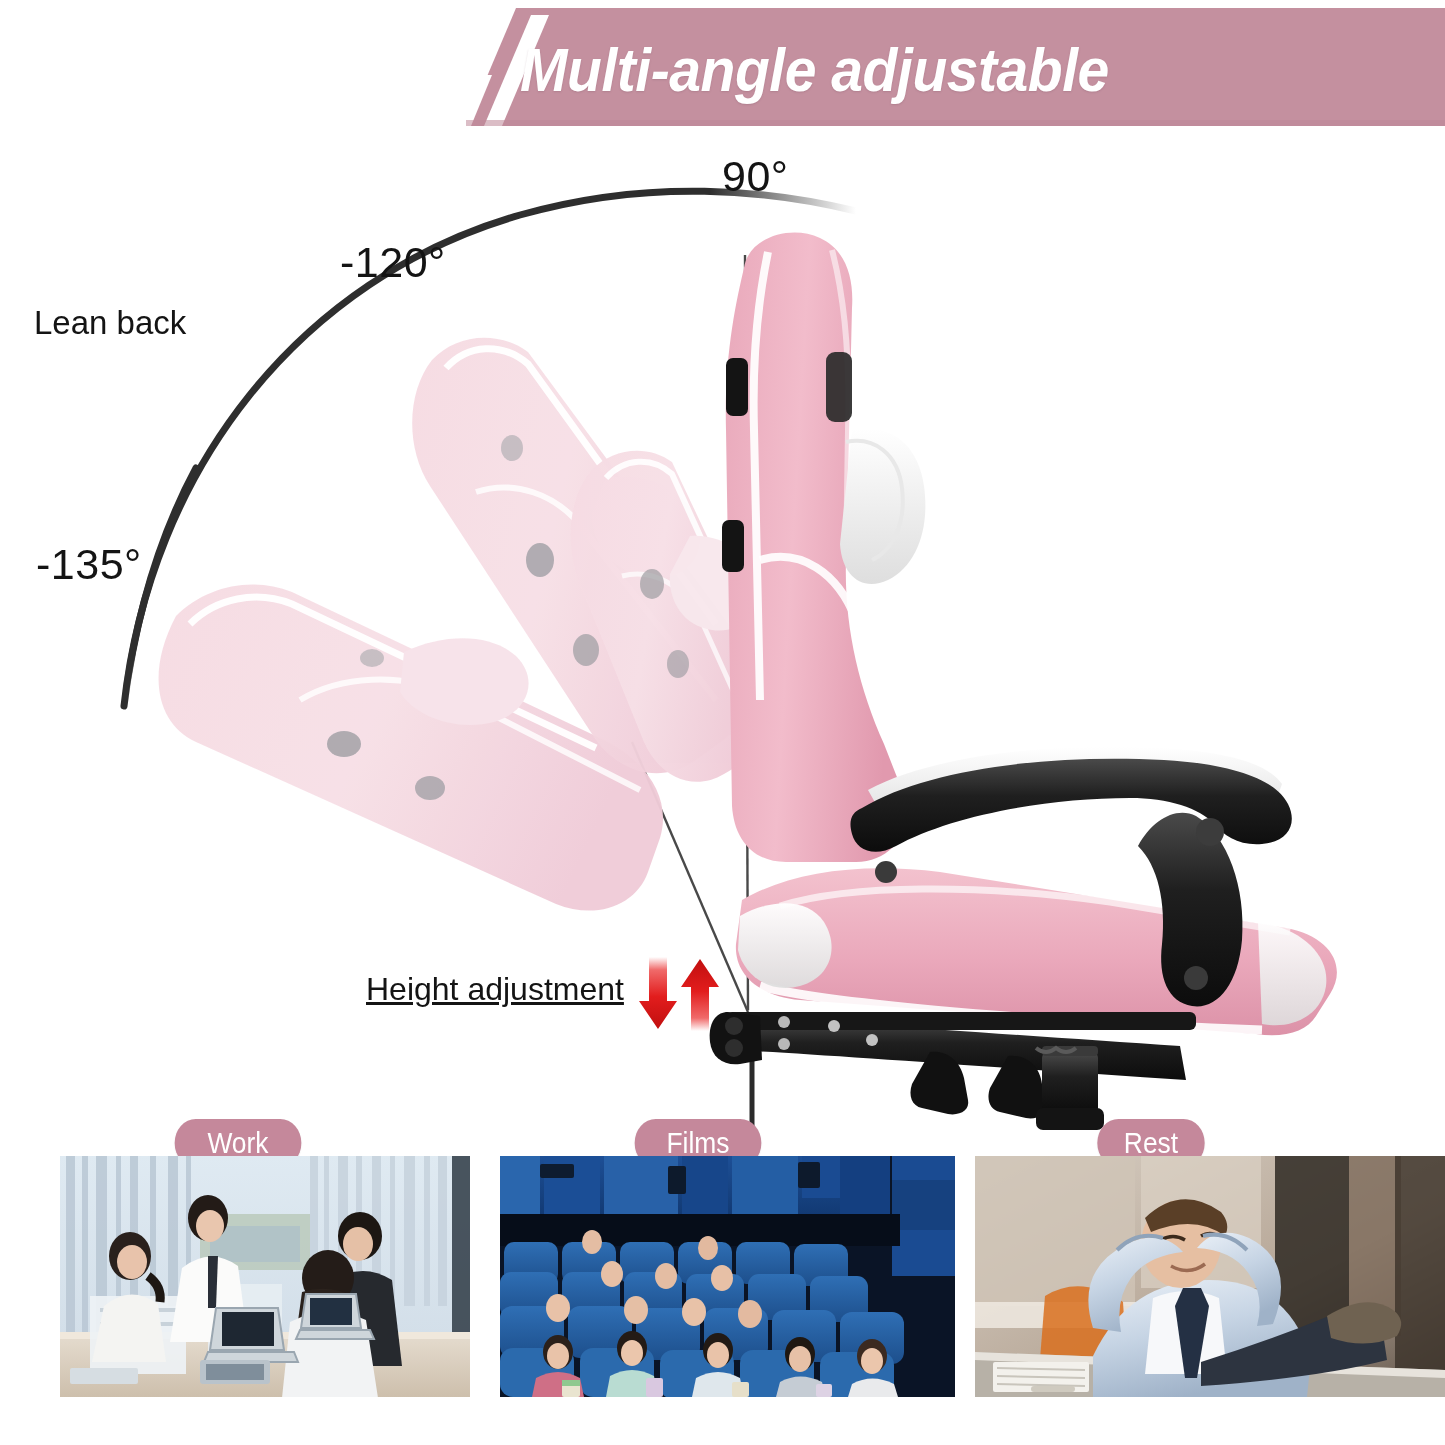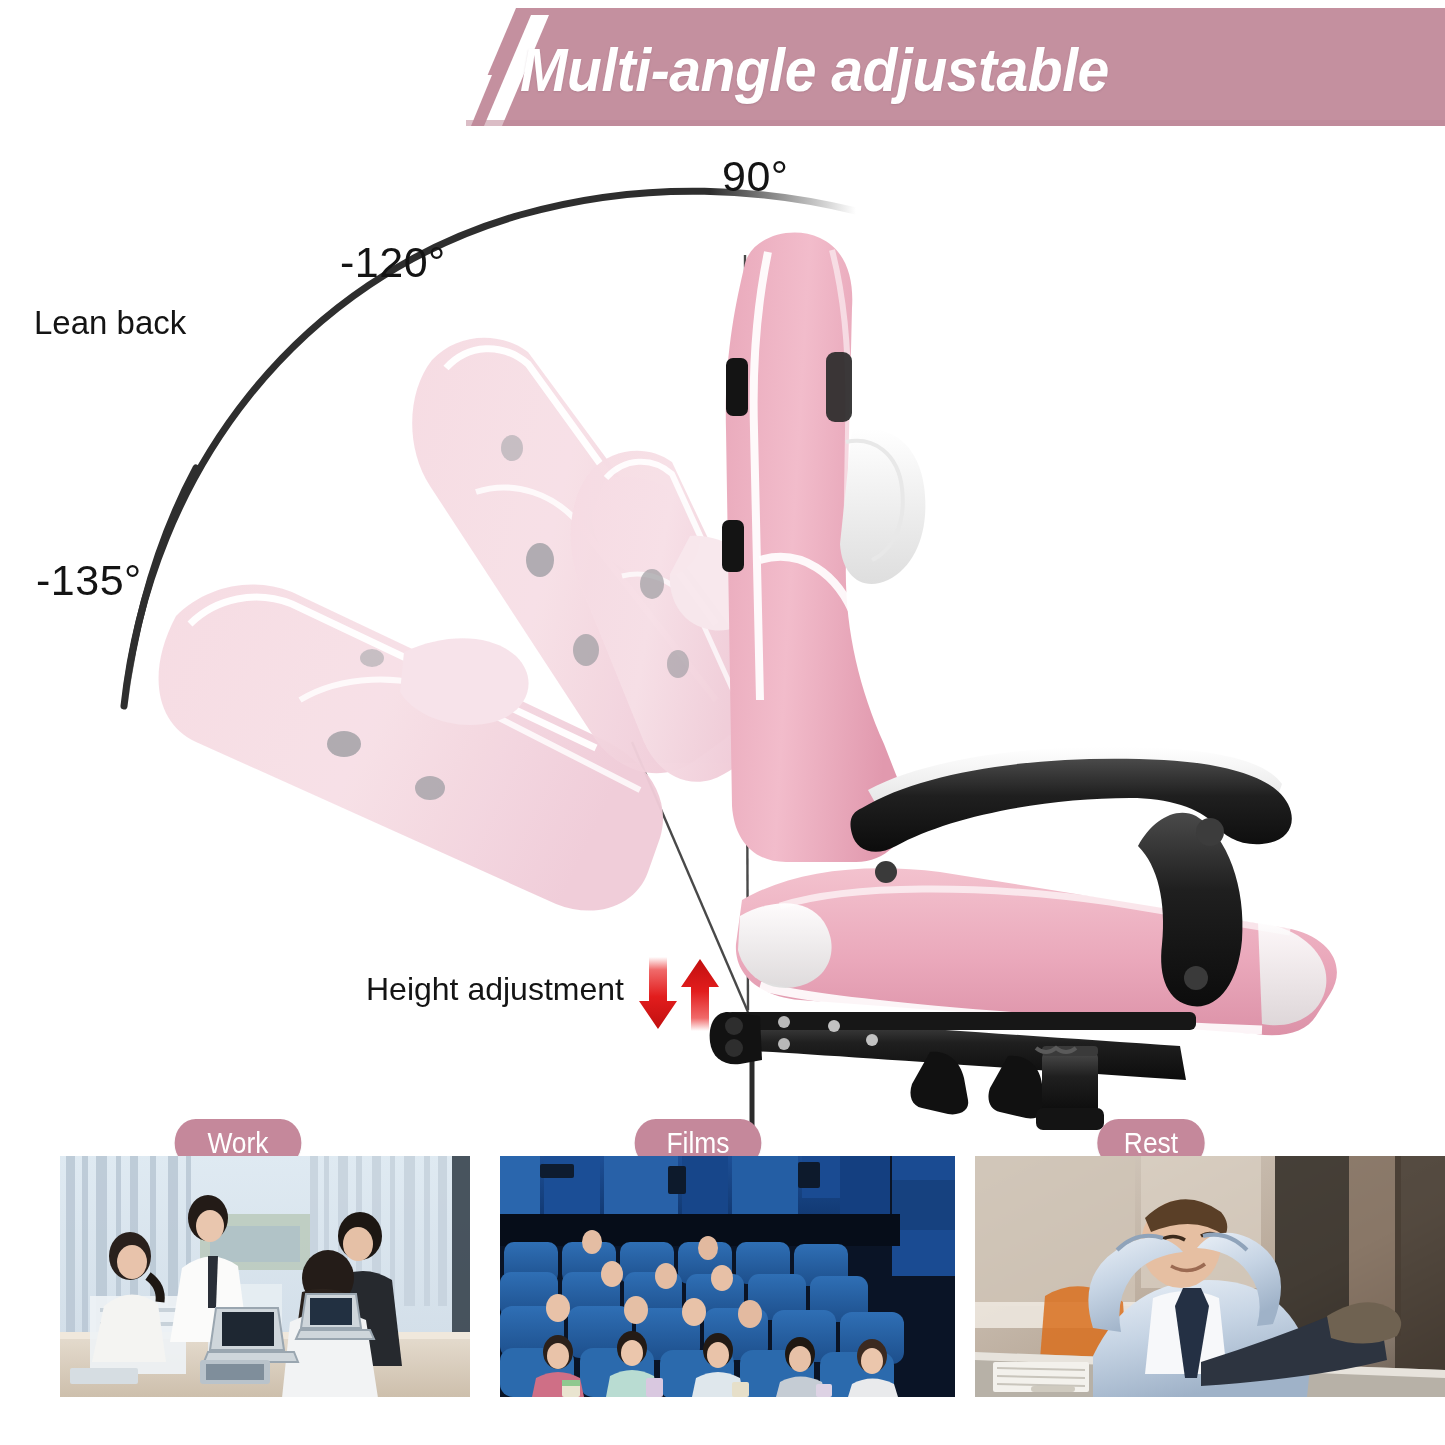--- a/index.html
+++ b/index.html
@@ -26,30 +26,30 @@
     white-space:nowrap;
   }
   
   #arc-layer{position:absolute;left:0;top:0;width:1445px;height:1445px;border-radius:16px;}
   .angle-label{
     position:absolute;font-size:43px;font-weight:400;color:#141414;
     white-space:nowrap;letter-spacing:0.5px;
   }
   #label-90{left:722px;top:152px;}
   #label-120{left:340px;top:238px;}
-  #label-135{left:36px;top:540px;margin-top:16px;}
+  #label-135{left:36px;top:540px;}
   #leanback{
     position:absolute;left:34px;top:300px;width:420px;
     font-size:33px;line-height:1.42;color:#141414;
   }
   #leanback .l2{letter-spacing:0.2px;}
   
   #height-adj{
     position:absolute;left:366px;top:971px;
-    font-size:32px;color:#141414;white-space:nowrap;
+    font-size:32px;color:#141414;white-space:nowrap;text-decoration:underline;
   }
   #height-arrows{position:absolute;left:637px;top:955px;width:84px;height:78px;}
   
   #chair-layer{position:absolute;left:0;top:0;width:1445px;height:1445px;}
   
   #scenarios{position:absolute;left:0;top:1112px;width:1445px;height:285px;text-align:right;}
   .pill{
     position:absolute;height:48px;border-radius:24px;
     background:#c5889b;color:#ffffff;
     display:flex;align-items:center;justify-content:center;

